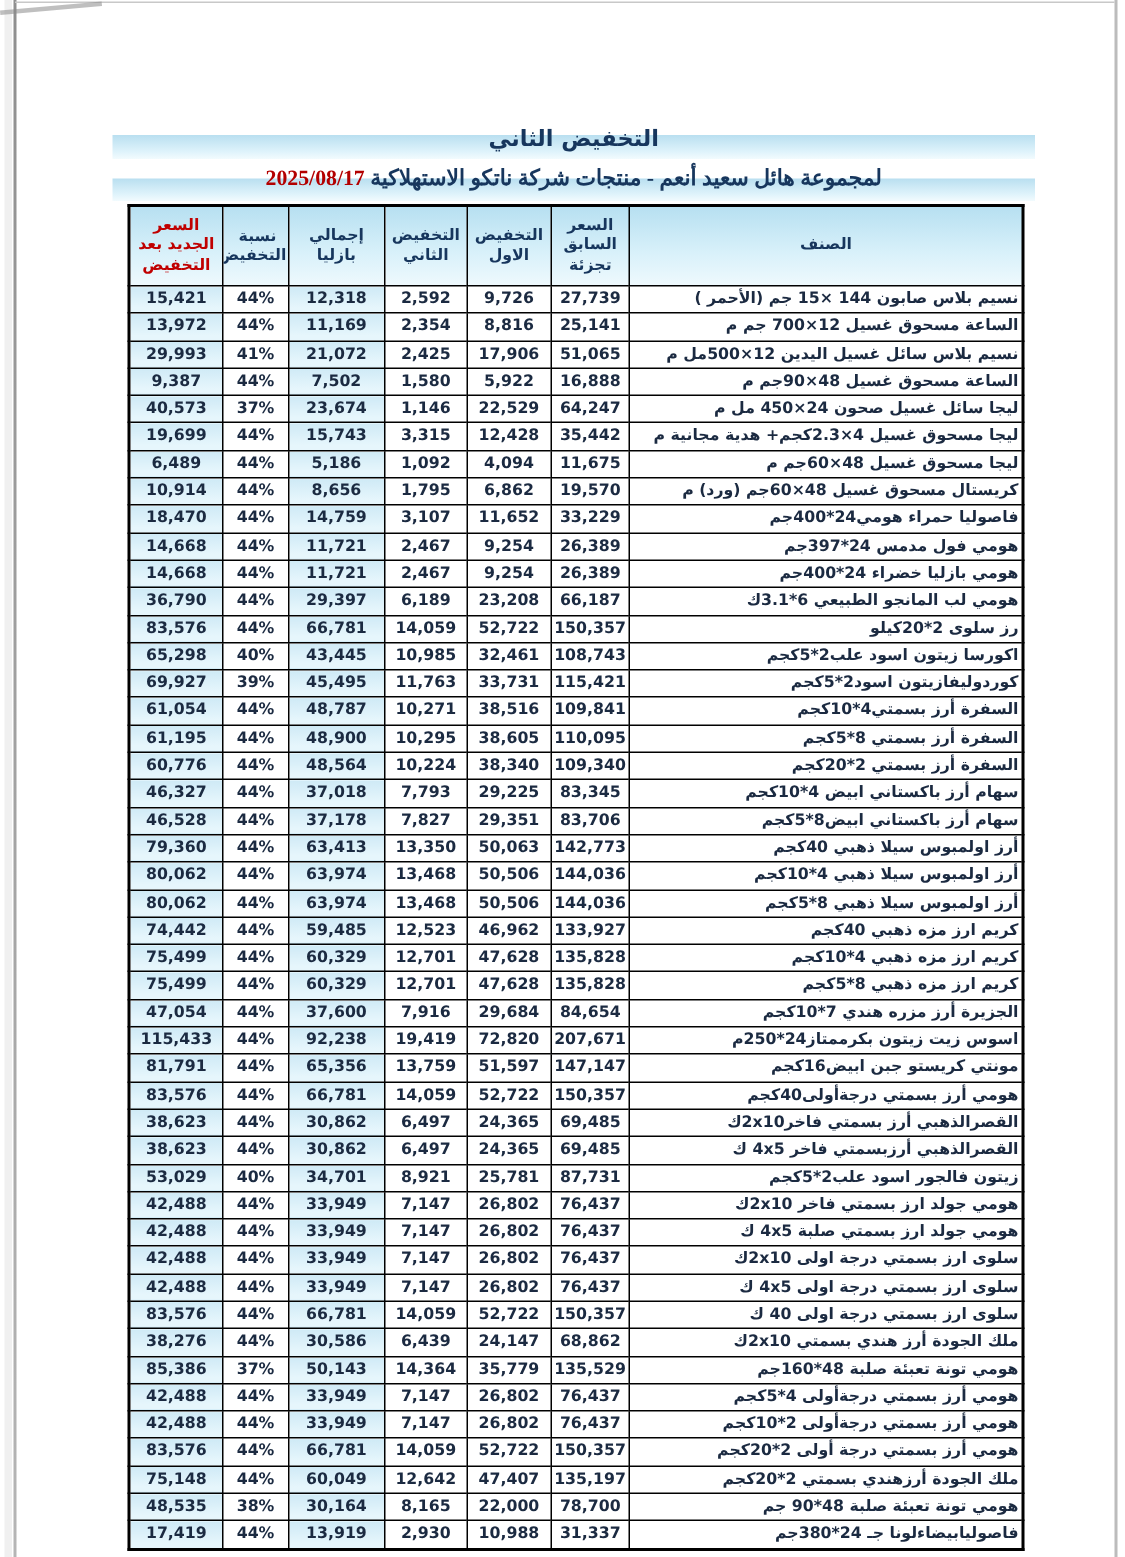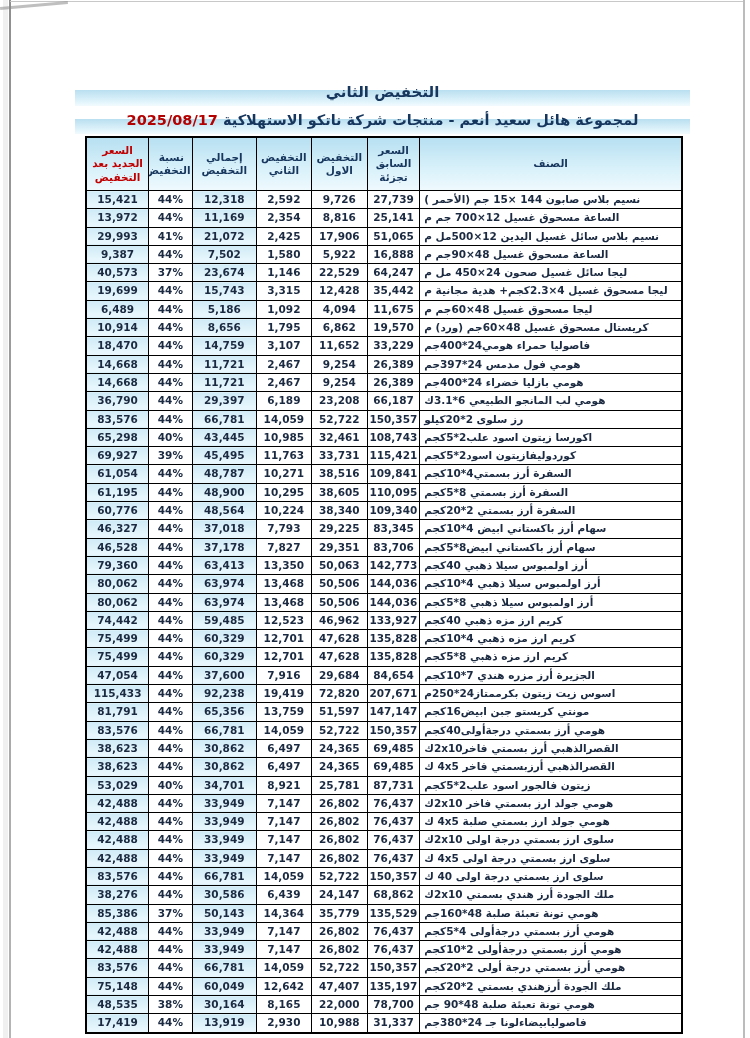--- a/index.html
+++ b/index.html
@@ -17,40 +17,40 @@
   
   .heading-wrap{position:absolute;left:75px;width:615px;direction:rtl;}
   .title-wrap{top:64px;height:42px;}
   .subtitle-wrap{top:100px;height:34px;}
   .heading-band{position:absolute;left:0;bottom:0;width:100%;height:16px;
     background:linear-gradient(180deg,#b9dff0 0%,#dff3fb 70%,#f2fbfe 100%);}
   .subtitle-wrap .heading-band{height:15px;}
   .heading-text{position:absolute;left:0;bottom:5px;width:100%;text-align:center;
     font-weight:bold;color:#17365d;}
   .title-wrap .heading-text{font-size:15px;}
-  .subtitle-wrap .heading-text{font-size:14.5px;bottom:6px;}
+  .subtitle-wrap .heading-text{font-size:14.5px;bottom:6px;font-family:Liberation Serif, serif;}
   .date-red{color:#b30000;}
   
   .price-table{
     position:absolute;left:85px;top:136px;width:598px;
     border-collapse:collapse;table-layout:fixed;direction:rtl;
     border:2px solid #000;
   }
   .price-table th,.price-table td{
     border:1px solid #000;overflow:hidden;white-space:nowrap;
     padding:0 2px;color:#1b2a41;font-weight:bold;
   }
   .price-table th{
     height:52px;font-size:10.5px;line-height:1.25;color:#17365d;
     text-align:center;vertical-align:middle;white-space:normal;
     background:linear-gradient(180deg,#b7e0f1 0%,#d9f1fa 60%,#eef9fd 100%);
   }
   .price-table th.new-price-head{color:#c00000;}
   .price-table td{height:17.3px;font-size:10.5px;line-height:17.3px;text-align:center;background:#ffffff;}
-  .price-table td.item-cell{text-align:left;padding-left:4px;}
+  .price-table td.item-cell{text-align:right;padding-left:4px;}
   .price-table td.tinted{background:linear-gradient(180deg,#cfeaf6 0%,#e6f6fc 80%);}
   col.c-item{width:44%;}
   col.c-prev{width:8.8%;}
   col.c-first{width:9.4%;}
   col.c-second{width:9.2%;}
   col.c-total{width:10.8%;}
   col.c-pct{width:7.3%;}
   col.c-new{width:10.5%;}
 </style>
 </head>
@@ -84,21 +84,21 @@
       <col class="c-total">
       <col class="c-pct">
       <col class="c-new">
   </colgroup>
   <thead>
     <tr>
       <th>الصنف</th>
       <th>السعر السابق تجزئة</th>
       <th>التخفيض الاول</th>
       <th>التخفيض الثاني</th>
-      <th>إجمالي التخفيض</th>
+      <th>إجمالي بازليا</th>
       <th>نسبة التخفيض</th>
       <th class="new-price-head">السعر الجديد بعد التخفيض</th>
     </tr>
   </thead>
   <tbody>
   <tr>
     <td class="item-cell">نسيم بلاس صابون 144 ×15 جم (الأحمر )</td>
     <td>27,739</td>
     <td>9,726</td>
     <td>2,592</td>

